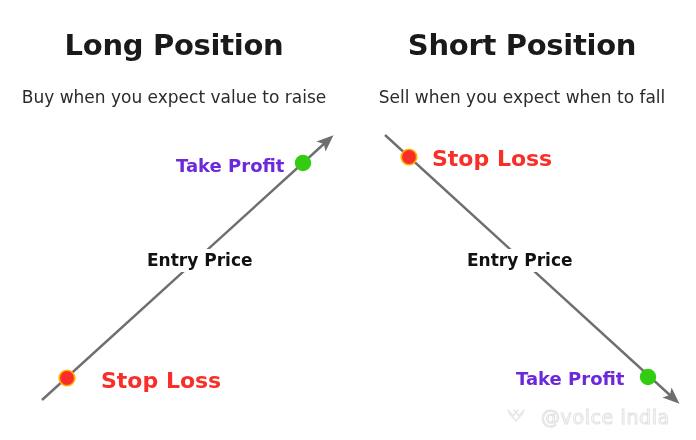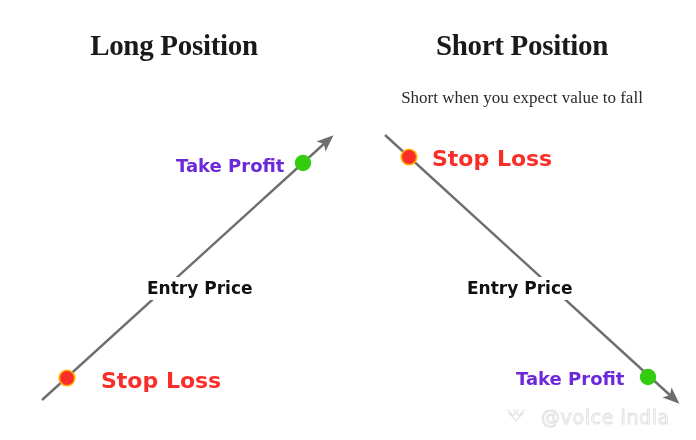--- a/index.html
+++ b/index.html
@@ -17,21 +17,20 @@
     width: 696px;
     height: 440px;
     background: #ffffff;
     overflow: hidden;
   }
   .panel {
     position: absolute;
     top: 0;
     width: 348px;
     height: 440px;
-    font-family: Liberation Serif, serif;
   }
   .panel.left  { left: 0; }
   .panel.right { left: 348px; }
 
   .panel-title {
     position: absolute;
     left: 0;
     right: 0;
     text-align: center;
     font-weight: bold;
@@ -67,21 +66,21 @@
 
   .lbl {
     position: absolute;
     white-space: nowrap;
     font-weight: bold;
     line-height: 1;
     background: #ffffff;
   }
   .lbl-green  { color: #6d28d9; font-size: 18px; }
   .lbl-red    { color: #fa2e28; font-size: 22px; }
-  .lbl-entry  { color: #111111; font-size: 17px; padding: 3px 5px; margin-top: 28px; }
+  .lbl-entry  { color: #111111; font-size: 17px; padding: 3px 5px; }
 
   
   #lbl-tp-left    { left: 176px; top: 157px; }
   #lbl-sl-left    { left: 101px; top: 370px; }
   #lbl-entry-left { left: 142px; top: 249px; }
 
   #lbl-sl-right    { left: 432px; top: 148px; }
   #lbl-tp-right    { left: 516px; top: 370px; }
   #lbl-entry-right { left: 462px; top: 249px; }
 
@@ -106,25 +105,26 @@
     line-height: 1;
   }
 </style>
 </head>
 <body>
 
 <div id="canvas">
 
   <div class="panel left">
     <div class="panel-title left-title">Long Position</div>
+    <div class="panel-subtitle left-sub">Buy when you expect value to raise</div>
   </div>
 
   <div class="panel right">
     <div class="panel-title right-title">Short Position</div>
-    <div class="panel-subtitle right-sub">Short when you expect value to fall</div>
+    <div class="panel-subtitle right-sub">Sell when you expect when to fall</div>
   </div>
 
   <svg class="diagram" viewBox="0 0 696 440">
     <defs>
       <marker id="arrowhead-gray" markerWidth="9" markerHeight="9" refX="3.2" refY="3.2" orient="auto" markerUnits="strokeWidth">
         <path d="M0.4,0.4 L7.4,3.2 L0.4,6.0 L2.0,3.2 Z" fill="#6e6e6e"></path>
       </marker>
     </defs>
 
     <line x1="42" y1="400" x2="326" y2="142" stroke="#6e6e6e" stroke-width="2.4" marker-end="url(#arrowhead-gray)"></line>

